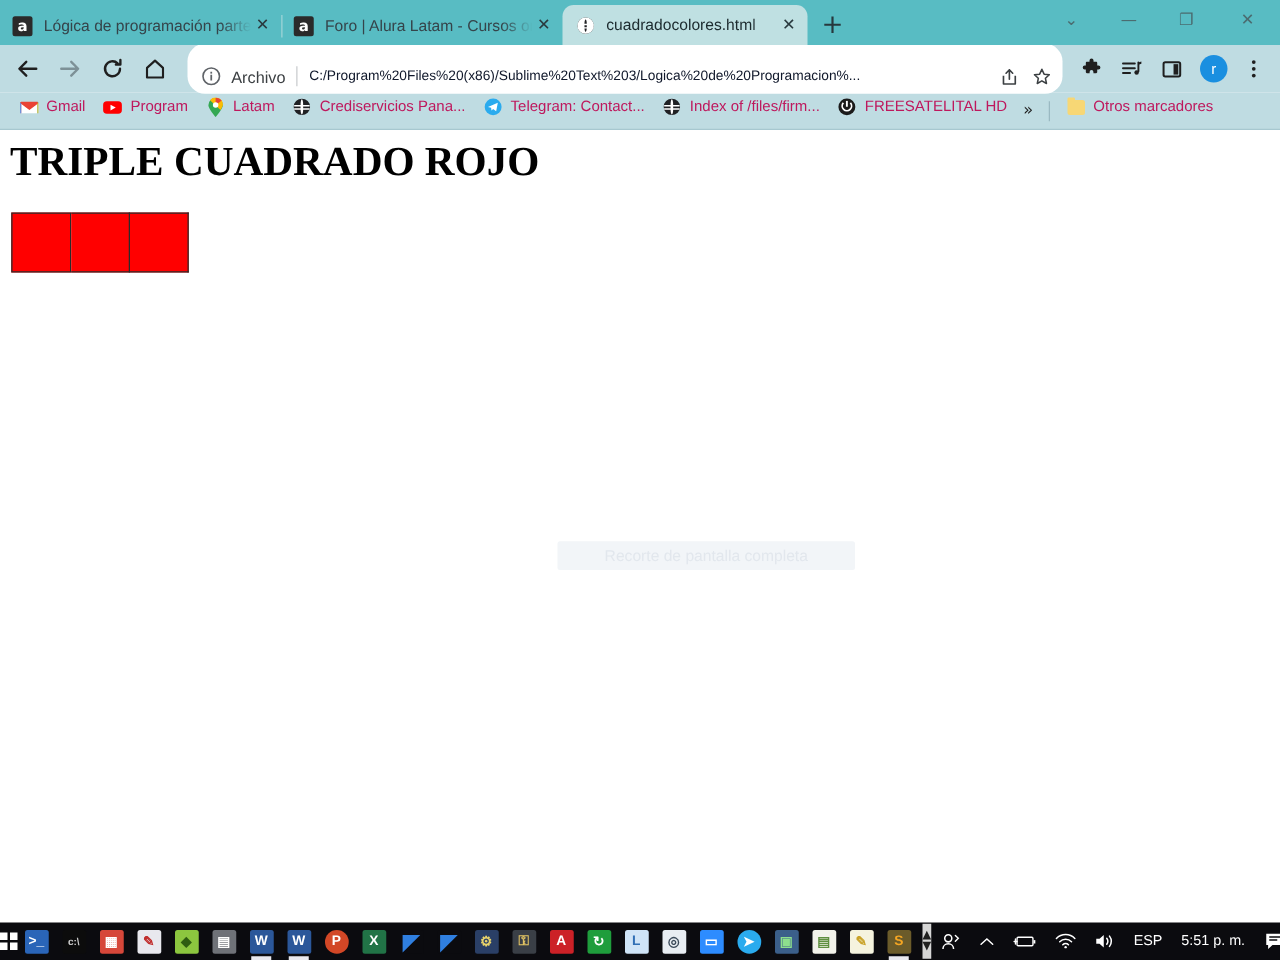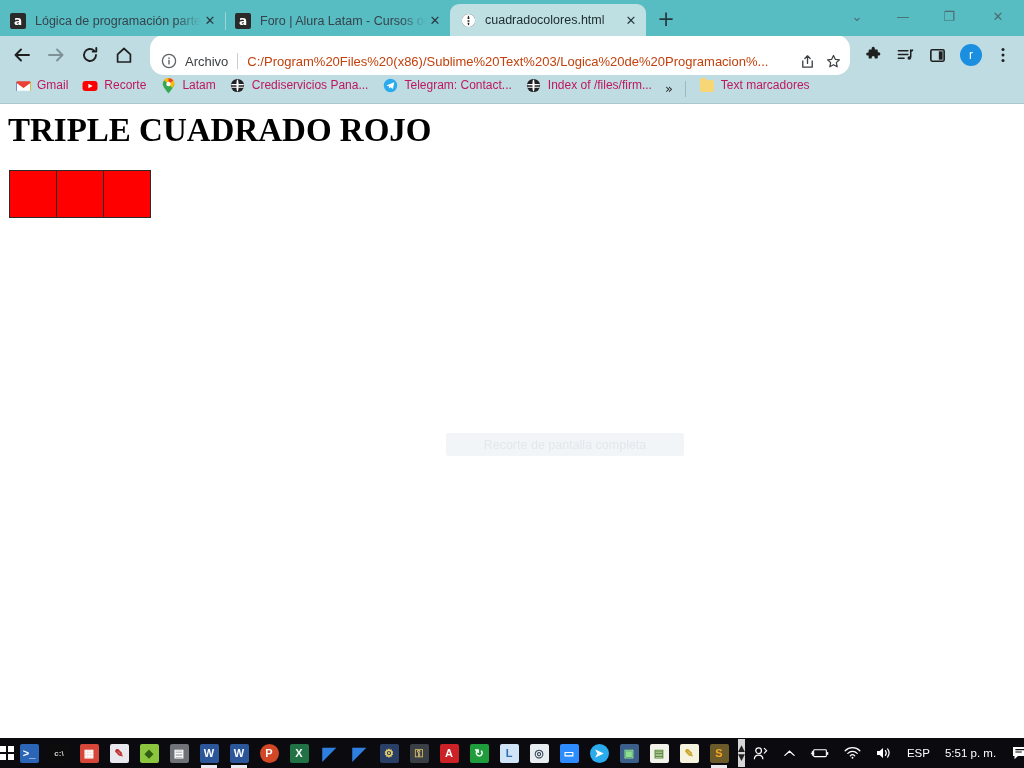--- a/index.html
+++ b/index.html
@@ -66,21 +66,21 @@
           color:#1f1f1f;margin-right:2px;}
   .navbtn.disabled{color:#7d9197;}
   .omnibox{
     flex:1;height:28px;background:#fff;border-radius:14px;display:flex;align-items:center;
     margin:0 6px 0 8px;padding:12px 4px 0 10px;min-width:0;
   }
   .omnibox .infoicon{width:18px;height:18px;flex:0 0 18px;margin-right:7px;display:flex;align-items:center;justify-content:center;}
   .omnibox .scheme{font-size:13px;color:#3c4043;white-space:nowrap;}
   .omnibox .vsep{width:1px;height:16px;background:#c9ccce;margin:0 9px;flex:0 0 1px;}
   .omnibox .url{
-    flex:1;font-size:13px;color:#c2410c;white-space:nowrap;overflow:hidden;min-width:0;
+    flex:1;font-size:11px;color:#0f172a;white-space:nowrap;overflow:hidden;min-width:0;
   }
   .omnibox .obicon{width:26px;height:26px;flex:0 0 26px;display:flex;align-items:center;justify-content:center;color:#3c4043;}
   .tbicon{width:30px;height:32px;display:flex;align-items:center;justify-content:center;color:#1f1f1f;margin-left:2px;}
   .avatar{
     width:22px;height:22px;border-radius:50%;background:#1a8fe0;color:#fff;font-size:12px;
     display:flex;align-items:center;justify-content:center;margin:0 4px 0 8px;
   }
 
   
   .bookmarks{height:30px;background:#bfdce2;display:flex;align-items:center;padding:0 8px;
@@ -269,21 +269,21 @@
       <span class="bmlabel">Gmail</span>
     </div>
 
     <div class="bm">
       <span class="bmicon">
         <svg width="16" height="12" viewBox="0 0 16 12">
             <rect x="0.5" y="1" width="15" height="10" rx="3" fill="#ff0000"></rect>
             <path d="M6.4 3.7 10.6 6 6.4 8.3z" fill="#ffffff"></path>
           </svg>
       </span>
-      <span class="bmlabel">Recorte</span>
+      <span class="bmlabel">Program</span>
     </div>
 
     <div class="bm">
       <span class="bmicon">
         <svg width="13" height="16" viewBox="0 0 13 16">
             <path d="M6.5 15.5C6.5 15.5 12.3 9 12.3 6.1A5.8 5.8 0 1 0 .7 6.1C.7 9 6.5 15.5 6.5 15.5z" fill="#34a853"></path>
             <path d="M2 2.1 10.4 10A22 22 0 0 0 12.3 6.1 5.8 5.8 0 0 0 2 2.1z" fill="#fbbc04"></path>
             <path d="M11.3 2.4A5.8 5.8 0 0 0 6.5.3v5.8z" fill="#ea4335"></path>
             <circle cx="6.5" cy="6" r="2.2" fill="#ffffff"></circle>
           </svg>
@@ -316,29 +316,39 @@
       <span class="bmicon">
         <svg width="15" height="15" viewBox="0 0 16 16">
             <circle cx="8" cy="8" r="7" fill="#202124"></circle>
             <path d="M8 1.3c1.1 1.2 1.1 3.2 1.1 6.7s0 5.5-1.1 6.7C6.9 13.5 6.9 11.5 6.9 8S6.9 2.5 8 1.3z" fill="#fff"></path>
             <path d="M1.4 6.3h13.2v1.3H1.4zm0 2.9h13.2v1.3H1.4z" fill="#fff"></path>
           </svg>
       </span>
       <span class="bmlabel">Index of /files/firm...</span>
     </div>
 
+    <div class="bm">
+      <span class="bmicon">
+        <svg width="15" height="15" viewBox="0 0 16 16">
+            <circle cx="8" cy="8" r="7.2" fill="#1b1b1b"></circle>
+            <rect x="7.2" y="2.9" width="1.6" height="5" fill="#ffffff"></rect>
+            <path d="M5 4.6a4 4 0 1 0 6 0" stroke="#ffffff" stroke-width="1.5" fill="none"></path>
+          </svg>
+      </span>
+      <span class="bmlabel">FREESATELITAL HD</span>
+    </div>
 
     <div class="bm-overflow">»</div>
     <div class="bmsep"></div>
 
     <div class="bm">
       <span class="bmicon">
           <span class="folder"></span>
         </span>
-      <span class="bmlabel">Text marcadores</span>
+      <span class="bmlabel">Otros marcadores</span>
     </div>
   </div>
 
   <div class="page">
     <h1>TRIPLE CUADRADO ROJO</h1>
     <div class="squares">
       <div class="sq"></div>
       <div class="sq"></div>
       <div class="sq"></div>
     </div>

